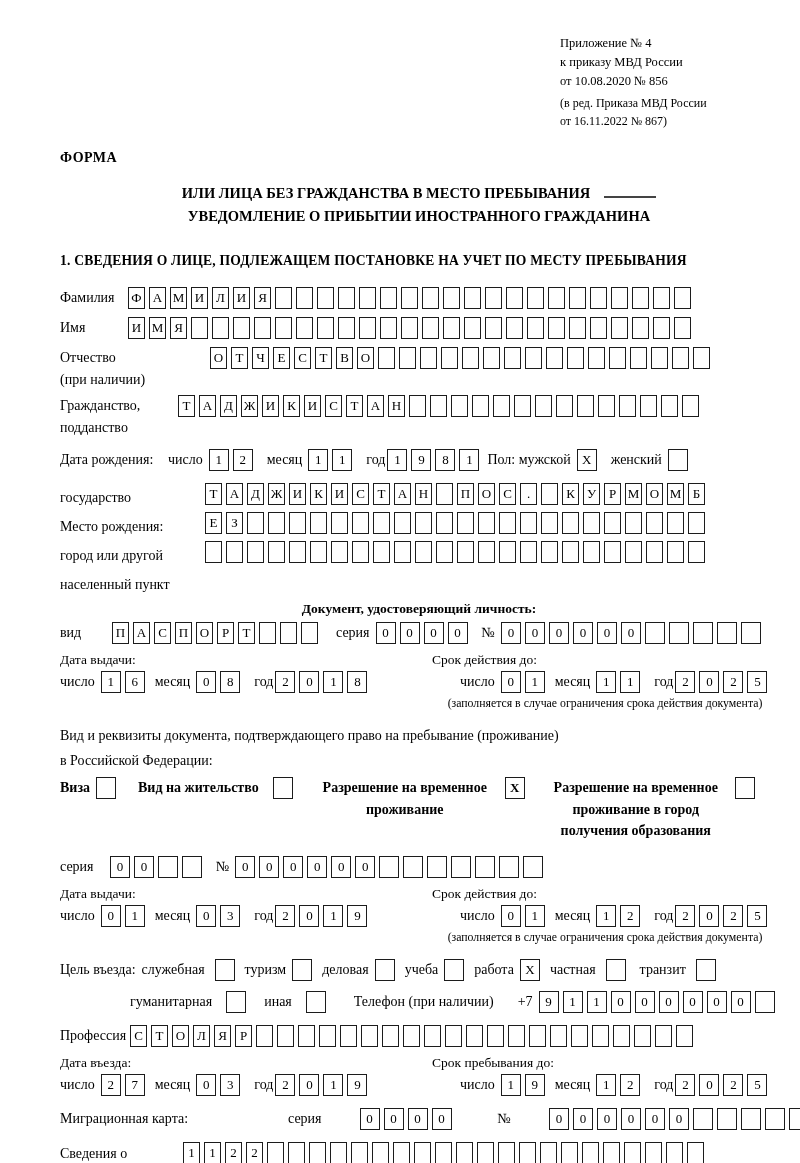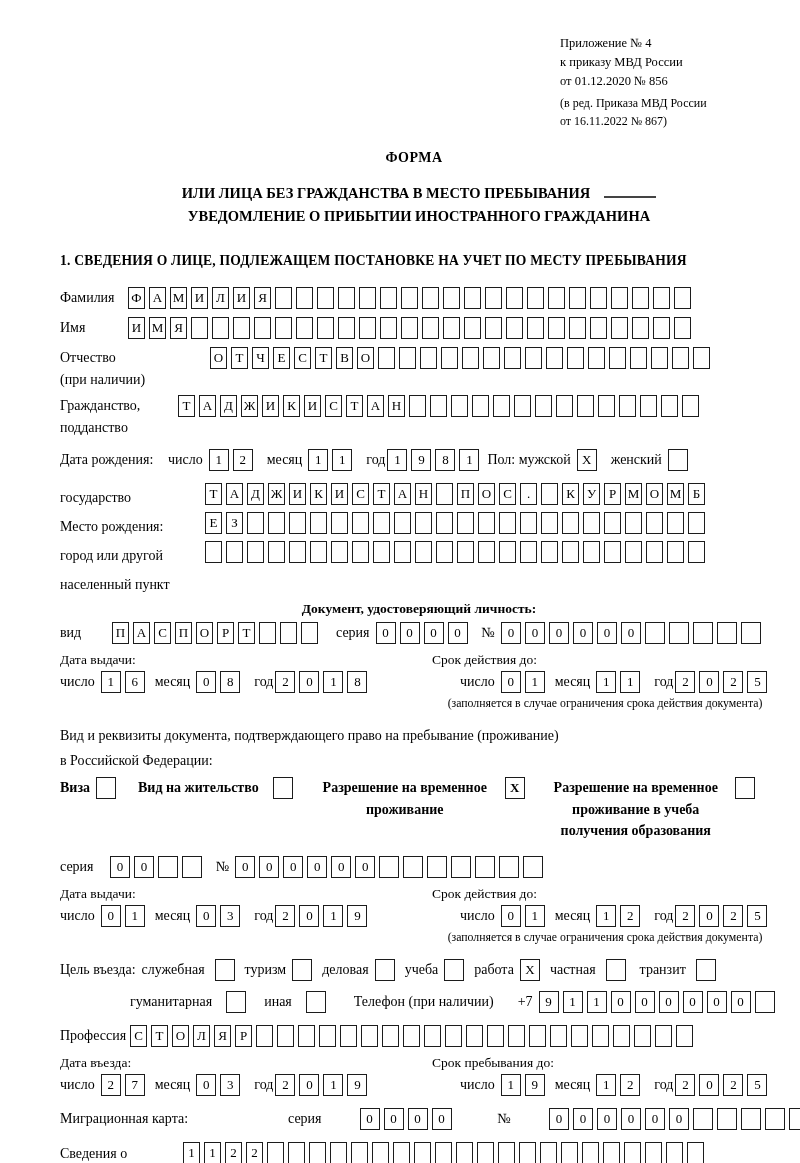--- a/index.html
+++ b/index.html
@@ -4,21 +4,21 @@
 <style>
   html,body{margin:0;padding:0;background:#fff;}
   body{width:800px;height:1163px;overflow:hidden;color:#000;
        font-family:"Liberation Serif","DejaVu Serif",serif;font-size:14px;}
   .page{padding:34px 22px 0 60px;position:relative;}
 
   
   .appendix{margin-left:auto;width:218px;font-size:12.5px;line-height:1.5;}
   .appendix .amend{font-size:12px;}
   .appendix .amend.first{margin-top:4px;}
-  .forma{text-align:center;font-weight:bold;font-size:14px;margin-top:20px;padding-right:10px;letter-spacing:.5px;}
+  .forma{text-align:left;font-weight:bold;font-size:14px;margin-top:20px;padding-right:10px;letter-spacing:.5px;}
 
   .title{text-align:center;font-weight:bold;font-size:14.5px;margin-top:16px;line-height:1.6;}
   .title-underline{display:inline-block;width:52px;border-bottom:2px solid #444;margin-left:14px;vertical-align:baseline;}
 
   .sec-heading{font-weight:bold;font-size:13.6px;margin-top:24px;letter-spacing:.2px;}
 
   
   .cell{display:inline-block;box-sizing:border-box;width:20px;height:22px;border:1.6px solid #1c1c1c;
         margin-right:4px;text-align:center;font-size:13px;line-height:19px;vertical-align:middle;background:#fff;}
   .boxrow{white-space:nowrap;font-size:0;}
@@ -61,21 +61,21 @@
   .reps .lblcol div{line-height:24.5px;}
 </style>
 </head>
 <body>
 
 <div class="page">
 
   <div class="appendix">
     <div>Приложение № 4</div>
     <div>к приказу МВД России</div>
-    <div>от 01.12.2020 № 856</div>
+    <div>от 10.08.2020 № 856</div>
     <div class="amend first">(в ред. Приказа МВД России</div>
     <div class="amend">от 16.11.2022 № 867)</div>
   </div>
 
   <div class="forma">ФОРМА</div>
 
   <div class="title">
     <div><span>ИЛИ ЛИЦА БЕЗ ГРАЖДАНСТВА В МЕСТО ПРЕБЫВАНИЯ</span><span class="title-underline"></span></div>
     <div>УВЕДОМЛЕНИЕ О ПРИБЫТИИ ИНОСТРАННОГО ГРАЖДАНИНА</div>
   </div>
@@ -183,21 +183,21 @@
     <span class="boxrow gap6"><span class="cell"></span></span>
     <span class="pm-lbl gap18">Вид на жительство</span>
     <span class="boxrow gap14"><span class="cell"></span></span>
     <div class="pm-multi gap18" style="width:180px;">
       <div>Разрешение на временное</div>
       <div>проживание</div>
     </div>
     <span class="boxrow gap10"><span class="cell">X</span></span>
     <div class="pm-multi gap18" style="width:178px;">
       <div>Разрешение на временное</div>
-      <div>проживание в учеба</div>
+      <div>проживание в город</div>
       <div>получения образования</div>
     </div>
     <span class="boxrow gap10"><span class="cell"></span></span>
   </div>
 
   <div class="frow" style="margin-top:14px;">
     <span class="lbl" style="width:50px;">серия</span>
     <span class="boxrow"><span class="cell">0</span><span class="cell">0</span><span class="cell"></span><span class="cell"></span></span>
     <span class="inline-lbl gap10">№</span>
     <span class="boxrow"><span class="cell">0</span><span class="cell">0</span><span class="cell">0</span><span class="cell">0</span><span class="cell">0</span><span class="cell">0</span><span class="cell"></span><span class="cell"></span><span class="cell"></span><span class="cell"></span><span class="cell"></span><span class="cell"></span><span class="cell"></span></span>

